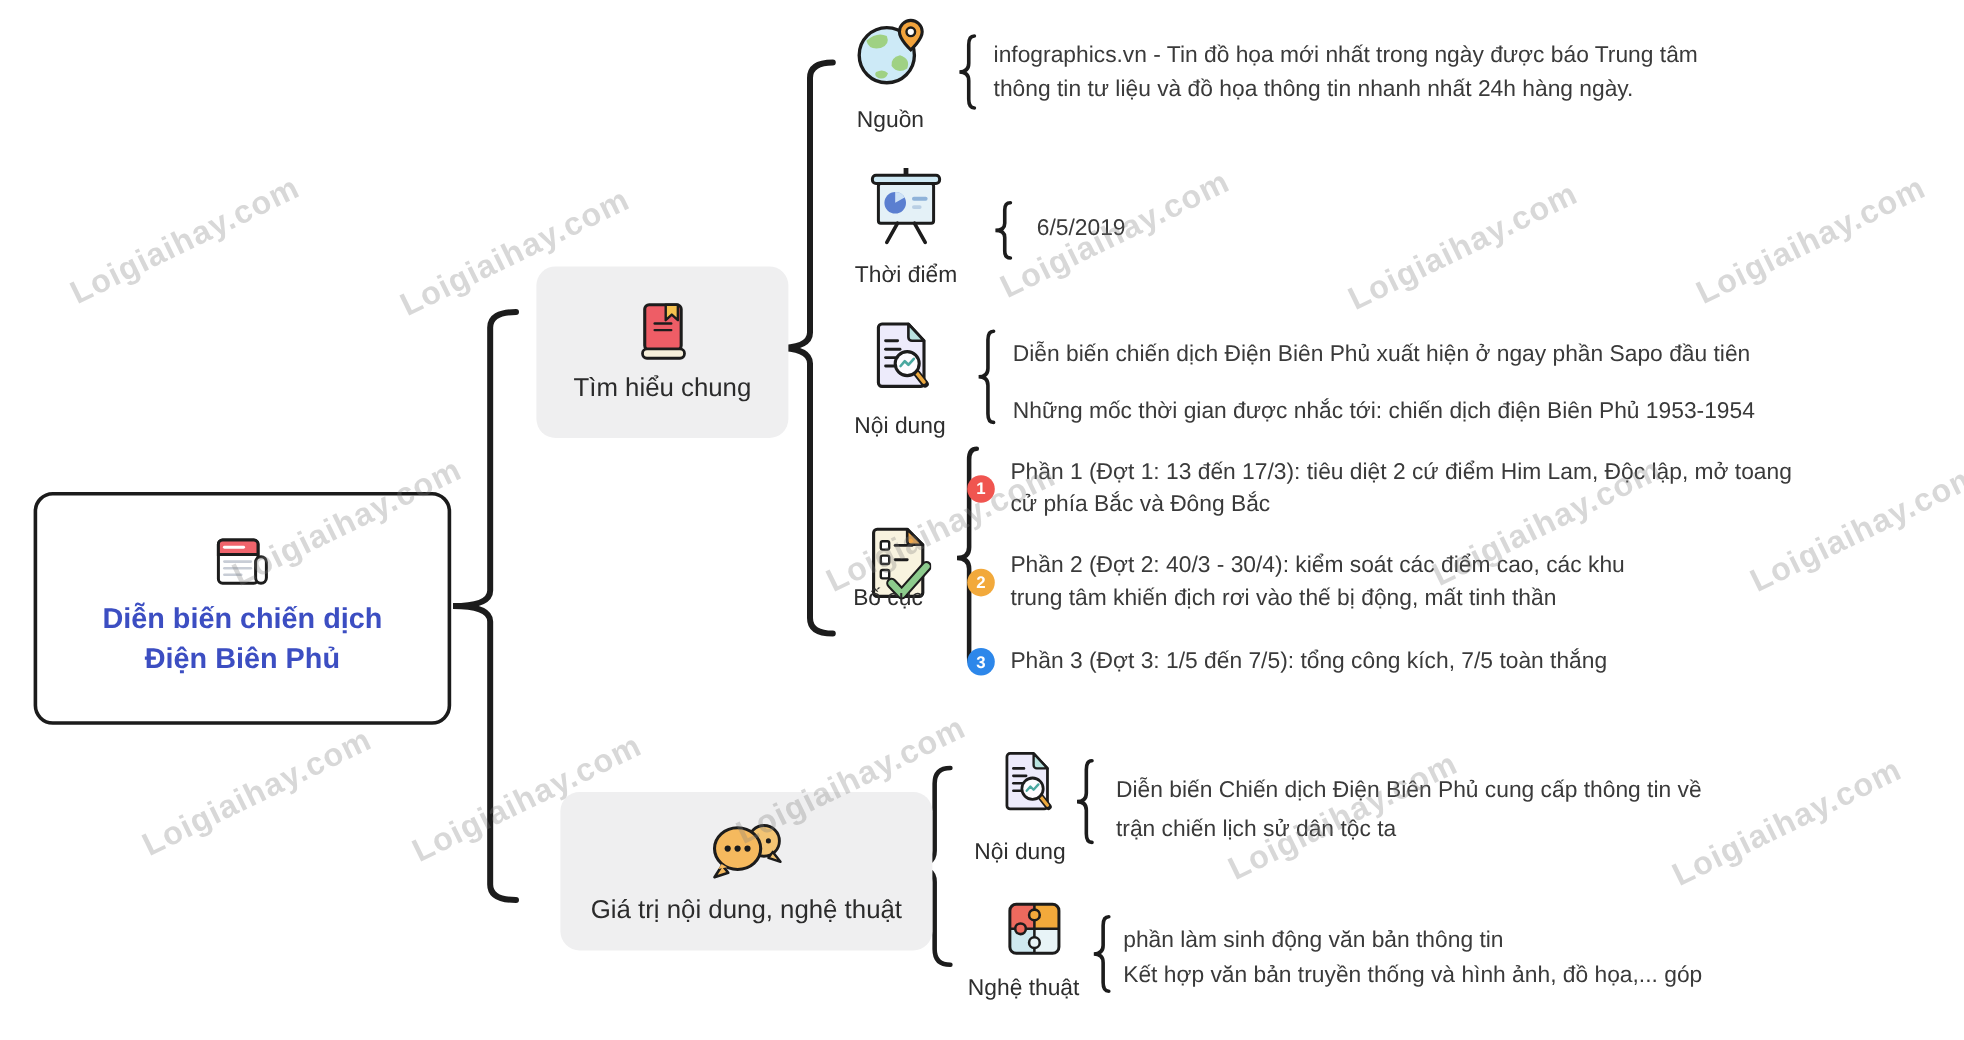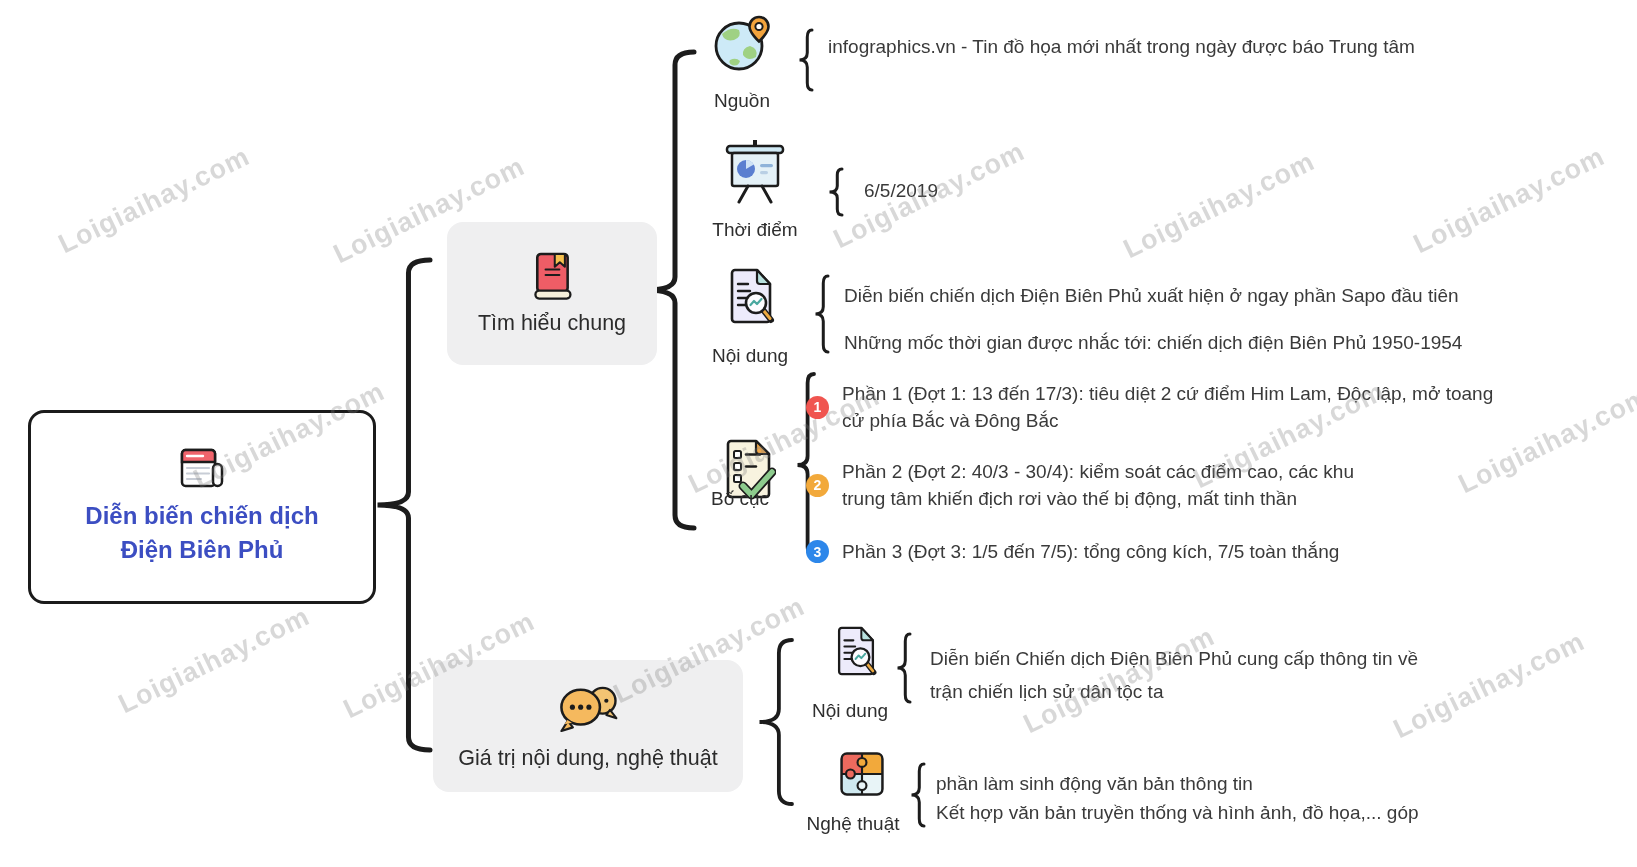--- a/index.html
+++ b/index.html
@@ -102,20 +102,21 @@
     <circle cx="27" cy="34" r="23" fill="#cdeaf7" stroke="#1c1c1c" stroke-width="2.8"></circle>
     <path d="M10 22 q9 -8 17 -4 q3 7 -5 10 q-10 2 -12 -6 Z" fill="#9fd183"></path>
     <path d="M38 34 q9 3 6 11 q-8 5 -13 -2 q-1 -7 7 -9 Z" fill="#9fd183"></path>
     <path d="M18 48 q6 -3 10 1 q-2 6 -8 4 q-4 -2 -2 -5 Z" fill="#9fd183"></path>
     <path d="M47 5 a9.5 9.5 0 0 1 9.5 9.5 c0 6.5 -9.5 15 -9.5 15 s-9.5 -8.5 -9.5 -15 A9.5 9.5 0 0 1 47 5 Z" fill="#f2a33c" stroke="#1c1c1c" stroke-width="2.6"></path>
     <circle cx="47" cy="14.5" r="3.6" fill="#fff" stroke="#1c1c1c" stroke-width="2"></circle>
   </svg>
   <div class="label" style="left:742px;top:90px">Nguồn</div>
   <div class="body-text" style="left:828px;top:33px;line-height:28px">
     <div>infographics.vn - Tin đồ họa mới nhất trong ngày được báo Trung tâm</div>
+    <div>thông tin tư liệu và đồ họa thông tin nhanh nhất 24h hàng ngày.</div>
   </div>
 
   <svg class="abs" style="left:722px;top:140px" width="66" height="64" viewBox="0 0 66 64">
     <rect x="31" y="0" width="4" height="7" fill="#1c1c1c"></rect>
     <rect x="5" y="6" width="56" height="7" rx="3" fill="#cfe9f4" stroke="#1c1c1c" stroke-width="2.5"></rect>
     <rect x="10" y="13" width="46" height="33" rx="2" fill="#e4f1f7" stroke="#1c1c1c" stroke-width="2.5"></rect>
     <circle cx="24" cy="29" r="9" fill="#5b7fd0"></circle>
     <path d="M24 29 L24 20 A9 9 0 0 1 31.8 24.5 Z" fill="#cfe3f6"></path>
     <rect x="38" y="24" width="13" height="3.2" rx="1.6" fill="#8fb3d9"></rect>
     <rect x="38" y="31" width="8" height="3.2" rx="1.6" fill="#b9cfe4"></rect>
@@ -133,21 +134,21 @@
     <line x1="14" y1="34" x2="24" y2="34" stroke="#1c1c1c" stroke-width="2.4" stroke-linecap="round"></line>
     <line x1="14" y1="41" x2="22" y2="41" stroke="#1c1c1c" stroke-width="2.4" stroke-linecap="round"></line>
     <line x1="40" y1="47" x2="47" y2="56" stroke="#1c1c1c" stroke-width="6" stroke-linecap="round"></line>
     <line x1="40" y1="47" x2="46" y2="54.5" stroke="#eda93f" stroke-width="3" stroke-linecap="round"></line>
     <circle cx="32" cy="39" r="10" fill="#ffffff" fill-opacity="0.85" stroke="#1c1c1c" stroke-width="2.6"></circle>
     <path d="M26.5 41 l3.5 -4 l3 3 l4.5 -5" fill="none" stroke="#4aa8a0" stroke-width="2.2" stroke-linecap="round" stroke-linejoin="round"></path>
   </svg>
   <div class="label" style="left:750px;top:345px">Nội dung</div>
   <div class="body-text" style="left:844px;top:272px;line-height:47px">
     <div>Diễn biến chiến dịch Điện Biên Phủ xuất hiện ở ngay phần Sapo đầu tiên</div>
-    <div>Những mốc thời gian được nhắc tới: chiến dịch điện Biên Phủ 1950-1954</div>
+    <div>Những mốc thời gian được nhắc tới: chiến dịch điện Biên Phủ 1953-1954</div>
   </div>
 
   <svg class="abs" style="left:720px;top:434px" width="56" height="70" viewBox="0 0 56 70">
     <path d="M8 10 a3 3 0 0 1 3 -3 h25 l13 13 v40 a3 3 0 0 1 -3 3 H11 a3 3 0 0 1 -3 -3 Z" fill="#f8f3df" stroke="#1c1c1c" stroke-width="2.6" stroke-linejoin="round"></path>
     <path d="M36 7 l13 13 h-10 a3 3 0 0 1 -3 -3 Z" fill="#f0a84b" stroke="#1c1c1c" stroke-width="2.2" stroke-linejoin="round"></path>
     <rect x="14" y="17" width="7" height="7" rx="1.5" fill="#fff" stroke="#1c1c1c" stroke-width="2"></rect>
     <rect x="14" y="29" width="7" height="7" rx="1.5" fill="#fff" stroke="#1c1c1c" stroke-width="2"></rect>
     <rect x="14" y="41" width="7" height="7" rx="1.5" fill="#fff" stroke="#1c1c1c" stroke-width="2"></rect>
     <line x1="26" y1="20.5" x2="40" y2="20.5" stroke="#1c1c1c" stroke-width="2.4" stroke-linecap="round"></line>
     <line x1="26" y1="32.5" x2="36" y2="32.5" stroke="#1c1c1c" stroke-width="2.4" stroke-linecap="round"></line>
@@ -170,21 +171,21 @@
       <div>trung tâm khiến địch rơi vào thế bị động, mất tinh thần</div>
     </div>
   </div>
   <div class="bocuc-item" style="left:806px;top:538px">
     <div class="badge" style="background-color: rgb(45, 135, 234);">3</div>
     <div class="item-text">
       <div>Phần 3 (Đợt 3: 1/5 đến 7/5): tổng công kích, 7/5 toàn thắng</div>
     </div>
   </div>
 
-  <div class="gray-node" style="left:433px;top:660px;width:310px;height:132px;">
+  <div class="gray-node" style="left:467px;top:660px;width:310px;height:132px;">
     <svg width="66" height="54" viewBox="0 0 72 58">
       <circle cx="52" cy="20" r="14" fill="#f3c473" stroke="#1c1c1c" stroke-width="2.6"></circle>
       <path d="M60 30 l7 9 l-11 -3.5 Z" fill="#f3c473" stroke="#1c1c1c" stroke-width="2.2" stroke-linejoin="round"></path>
       <circle cx="56" cy="20" r="2.3" fill="#1c1c1c"></circle>
       <ellipse cx="28" cy="27" rx="21" ry="19" fill="#f5b95e" stroke="#1c1c1c" stroke-width="2.8"></ellipse>
       <path d="M14 42 l-7 11 l12.5 -4 Z" fill="#f5b95e" stroke="#1c1c1c" stroke-width="2.4" stroke-linejoin="round"></path>
       <path d="M13.5 41 l-3 4.5 l8 -1.5 Z" fill="#f5b95e"></path>
       <circle cx="19" cy="27" r="2.8" fill="#1c1c1c"></circle>
       <circle cx="28" cy="27" r="2.8" fill="#1c1c1c"></circle>
       <circle cx="37" cy="27" r="2.8" fill="#1c1c1c"></circle>

